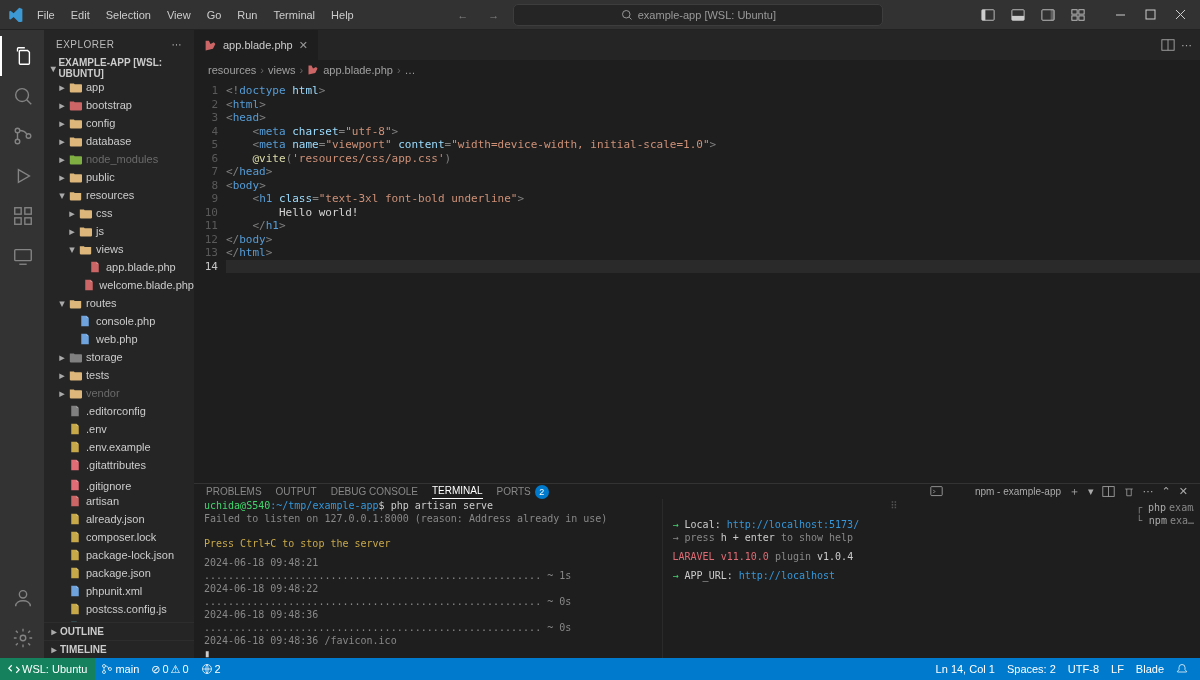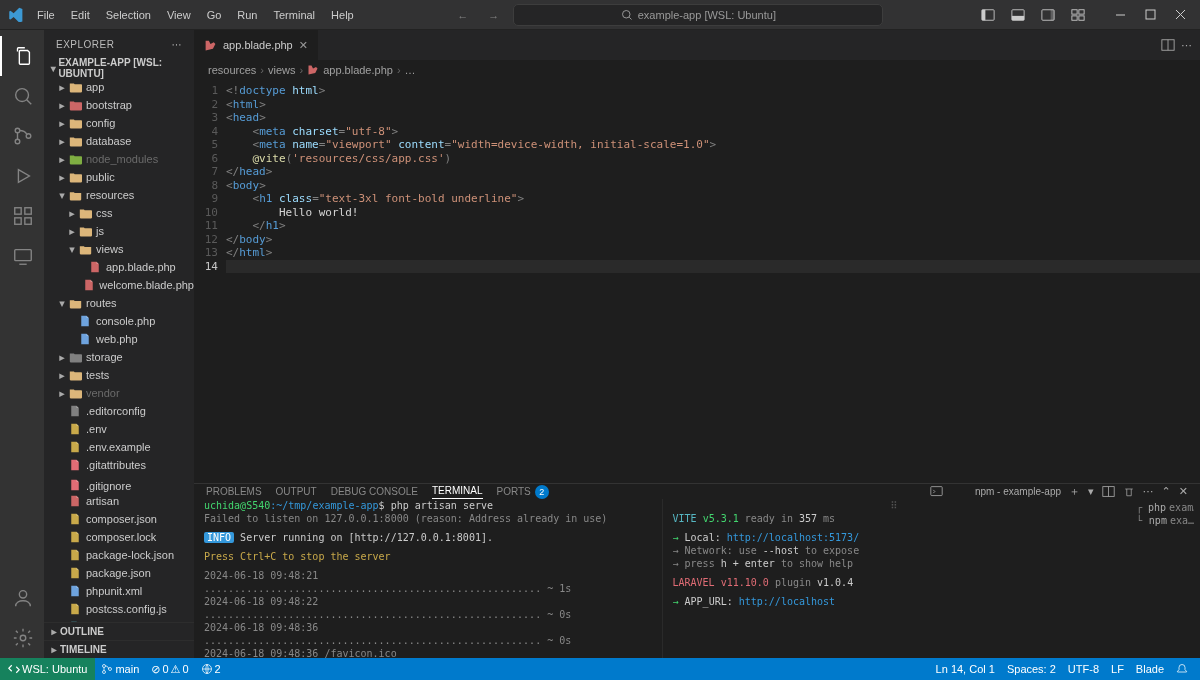--- a/index.html
+++ b/index.html
@@ -534,21 +534,21 @@
           <span class="">artisan</span>
         </div>
         <div class="tree-row" style="padding-left: 12px;">
           <span class="chev"></span>
           <span class="ticon">
             <svg width="12" height="12" viewBox="0 0 16 16">
               <path fill="#c8a94a" d="M3 1h7l3 3v11H3z"></path>
               <path fill="#fff" opacity="0.3" d="M10 1v3h3z"></path>
             </svg>
           </span>
-          <span class="">composer.json</span>
+          <span class="">already.json</span>
         </div>
         <div class="tree-row" style="padding-left: 12px;">
           <span class="chev"></span>
           <span class="ticon">
             <svg width="12" height="12" viewBox="0 0 16 16">
               <path fill="#c8a94a" d="M3 1h7l3 3v11H3z"></path>
               <path fill="#fff" opacity="0.3" d="M10 1v3h3z"></path>
             </svg>
           </span>
           <span class="">composer.lock</span>
@@ -722,38 +722,35 @@
           <span>⋯</span>
           <span>⌃</span>
           <span>✕</span>
         </div>
       </div>
       <div class="terminal-body">
         <div class="term-left">
           <div><span class="t-green">uchida@S540</span><span class="t-blue">:~/tmp/example-app</span><span class="t-white">$ php artisan serve</span></div>
           <div class="t-dim">  Failed to listen on 127.0.0.1:8000 (reason: Address already in use)</div>
           <div style="height:6px"></div>
-          <div><span>  </span><span class="t-info">INFO</span><span class="t-white"> Server running on [http://127.0.0.1:8001].</span></div>
           <div style="height:6px"></div>
           <div class="t-yel">Press Ctrl+C to stop the server</div>
           <div style="height:6px"></div>
           <div id="term-rows">
               <div><span class="t-dim">  2024-06-18 09:48:21 </span><span class="t-dim">........................................................</span><span class="t-dim"> ~ 1s</span></div>
               <div><span class="t-dim">  2024-06-18 09:48:22 </span><span class="t-dim">........................................................</span><span class="t-dim"> ~ 0s</span></div>
               <div><span class="t-dim">  2024-06-18 09:48:36 </span><span class="t-dim">........................................................</span><span class="t-dim"> ~ 0s</span></div>
             </div>
           <div><span class="t-dim">2024-06-18 09:48:36 /favicon.ico</span></div>
           <div class="t-white">▮</div>
         </div>
         <div class="term-right">
           <div style="position:relative;top:0;left:calc(50% - 6px);color:#555;">⠿</div>
-          <div><span class="t-cyan">VITE</span> <span class="t-green">v5.3.1</span><span class="t-dim">  ready in </span><span class="t-white">357</span><span class="t-dim"> ms</span></div>
           <div style="height:6px"></div>
           <div><span class="t-green">  → </span><span class="t-white">Local:</span>   <span class="t-blue">http://localhost:5173/</span></div>
-          <div><span class="t-dim">  → </span><span class="t-dim">Network: use </span><span class="t-white">--host</span><span class="t-dim"> to expose</span></div>
           <div><span class="t-dim">  → </span><span class="t-dim">press </span><span class="t-white">h + enter</span><span class="t-dim"> to show help</span></div>
           <div style="height:6px"></div>
           <div><span class="t-red">LARAVEL</span> <span class="t-red">v11.10.0</span><span class="t-dim">  plugin </span><span class="t-white">v1.0.4</span></div>
           <div style="height:6px"></div>
           <div><span class="t-green">  → </span><span class="t-white">APP_URL:</span> <span class="t-blue">http://localhost</span></div>
         </div>
         <div class="term-side" id="term-side">
             <div style="display: flex; align-items: center; gap: 3px; white-space: nowrap; overflow: hidden;">
               <span style="color:#888">┌</span>
               <svg width="11" height="11" viewBox="0 0 16 16">

